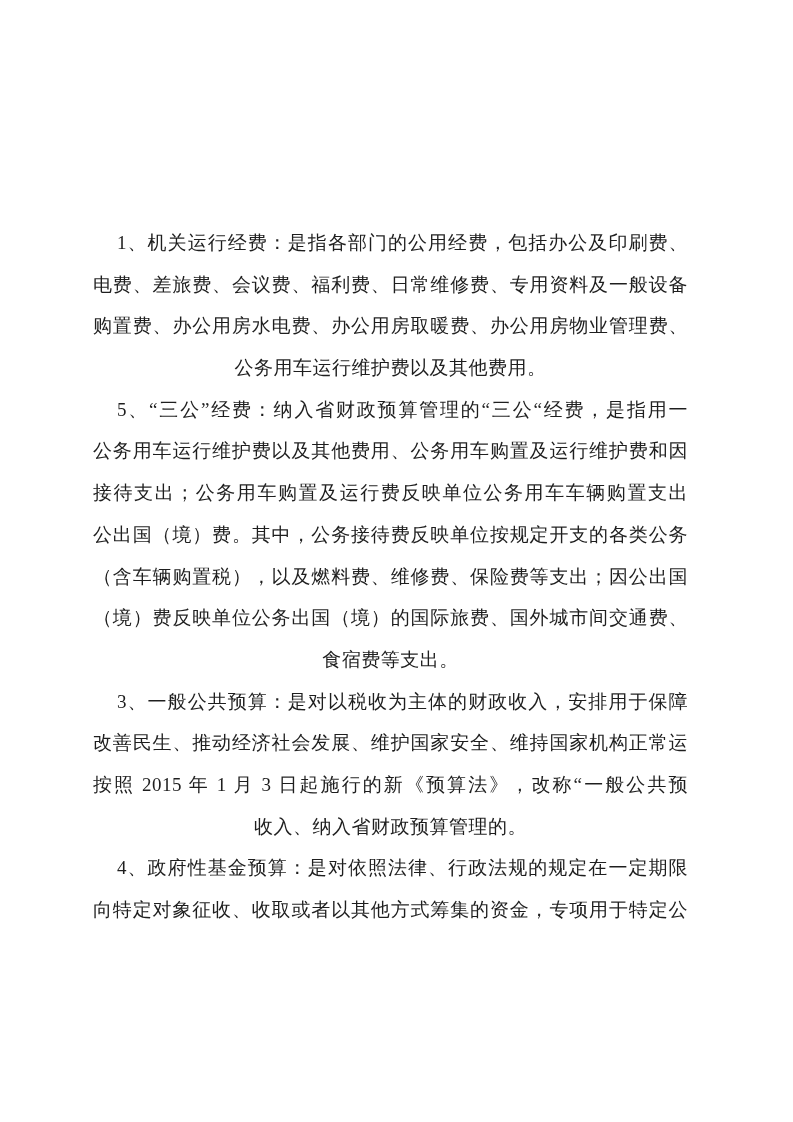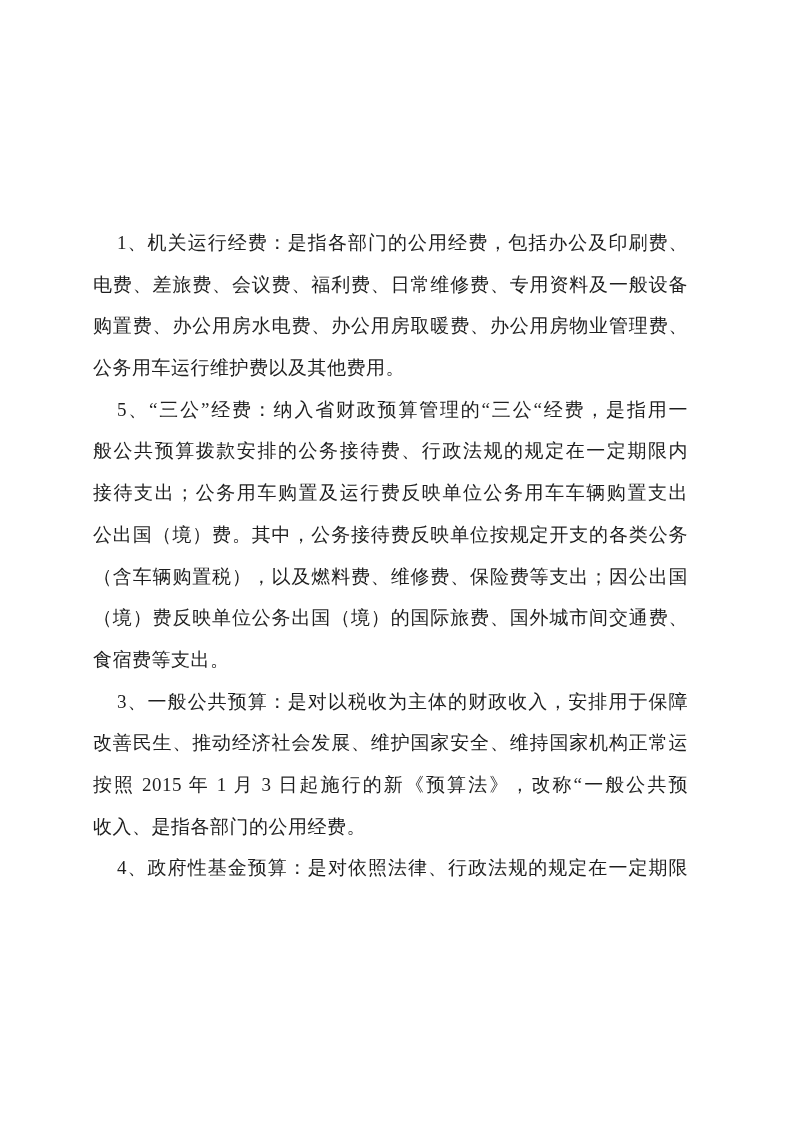--- a/index.html
+++ b/index.html
@@ -31,21 +31,21 @@
   }
   .paragraph {
     margin: 0;
     padding: 0;
   }
   .line {
     font-size: 19px;
     line-height: 41.7px;
     height: 41.7px;
     letter-spacing: 0.5px;
-    text-align: left;
+    text-align: center;
     white-space: pre-wrap;
     overflow: hidden;
   }
   .line.justify {
     text-align: justify;
     text-align-last: justify;
     text-justify: auto;
   }
   .line.indent {
     padding-left: 24px;
@@ -57,30 +57,31 @@
 <main class="page">
   <div class="text-block" id="text-block">
       <div class="paragraph">
         <div class="line justify indent">1、机关运行经费：是指各部门的公用经费，包括办公及印刷费、邮</div>
         <div class="line justify">电费、差旅费、会议费、福利费、日常维修费、专用资料及一般设备</div>
         <div class="line justify">购置费、办公用房水电费、办公用房取暖费、办公用房物业管理费、</div>
         <div class="line">公务用车运行维护费以及其他费用。</div>
       </div>
       <div class="paragraph">
         <div class="line justify indent">5、“三公”经费：纳入省财政预算管理的“三公“经费，是指用一</div>
-        <div class="line justify">般公共预算拨款安排的公务接待费、行政法规的规定在一定期限内</div>
+        <div class="line justify">公务用车运行维护费以及其他费用、公务用车购置及运行维护费和因</div>
         <div class="line justify">接待支出；公务用车购置及运行费反映单位公务用车车辆购置支出</div>
         <div class="line justify">公出国（境）费。其中，公务接待费反映单位按规定开支的各类公务</div>
         <div class="line justify">（含车辆购置税），以及燃料费、维修费、保险费等支出；因公出国</div>
         <div class="line justify">（境）费反映单位公务出国（境）的国际旅费、国外城市间交通费、</div>
         <div class="line">食宿费等支出。</div>
       </div>
       <div class="paragraph">
         <div class="line justify indent">3、一般公共预算：是对以税收为主体的财政收入，安排用于保障和</div>
         <div class="line justify">改善民生、推动经济社会发展、维护国家安全、维持国家机构正常运</div>
         <div class="line justify">按照 2015 年 1 月 3 日起施行的新《预算法》，改称“一般公共预</div>
-        <div class="line">收入、是指各部门的公用经费。</div>
+        <div class="line">收入、纳入省财政预算管理的。</div>
       </div>
       <div class="paragraph">
         <div class="line justify indent">4、政府性基金预算：是对依照法律、行政法规的规定在一定期限内</div>
+        <div class="line justify">向特定对象征收、收取或者以其他方式筹集的资金，专项用于特定公</div>
       </div>
     </div>
 </main>
 
 </body></html>

